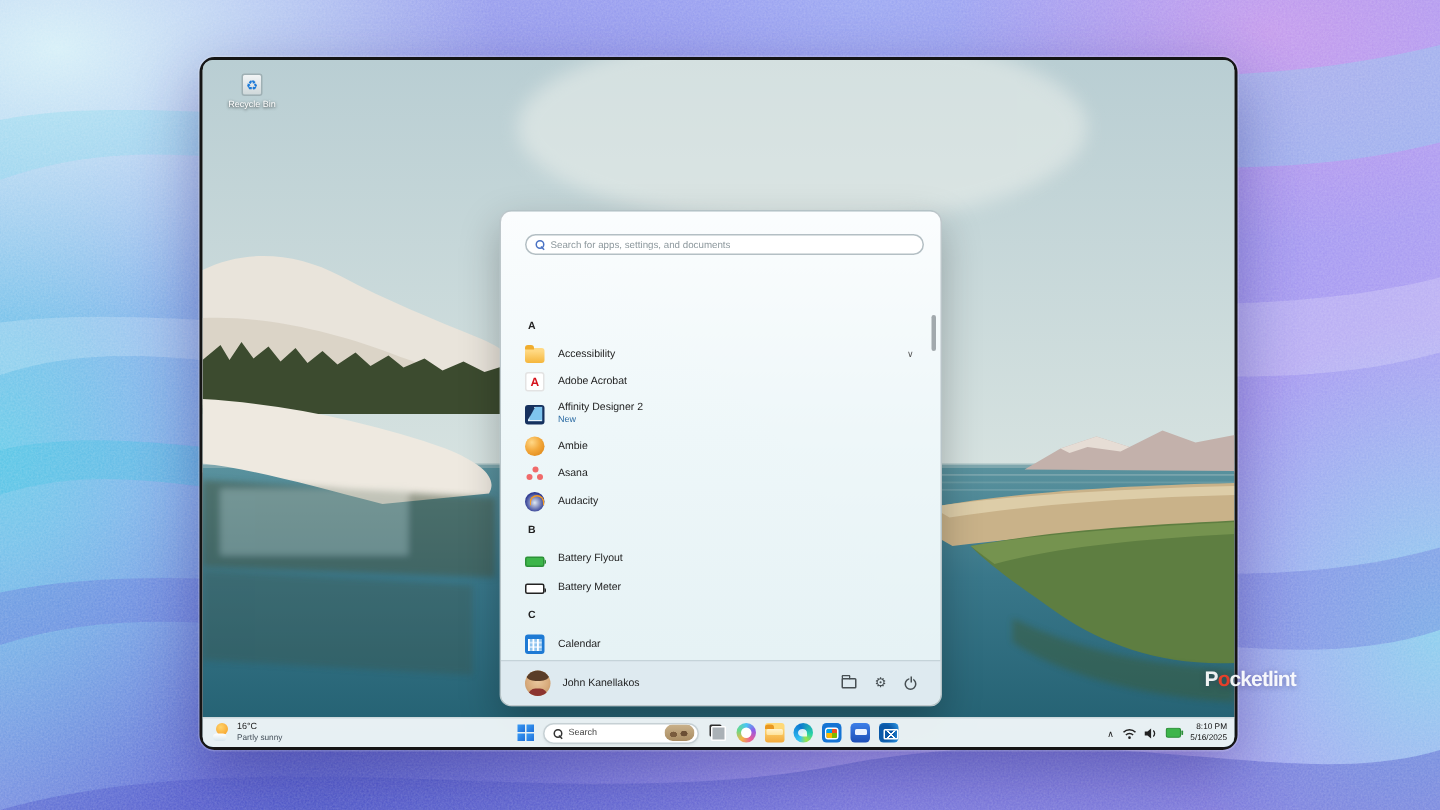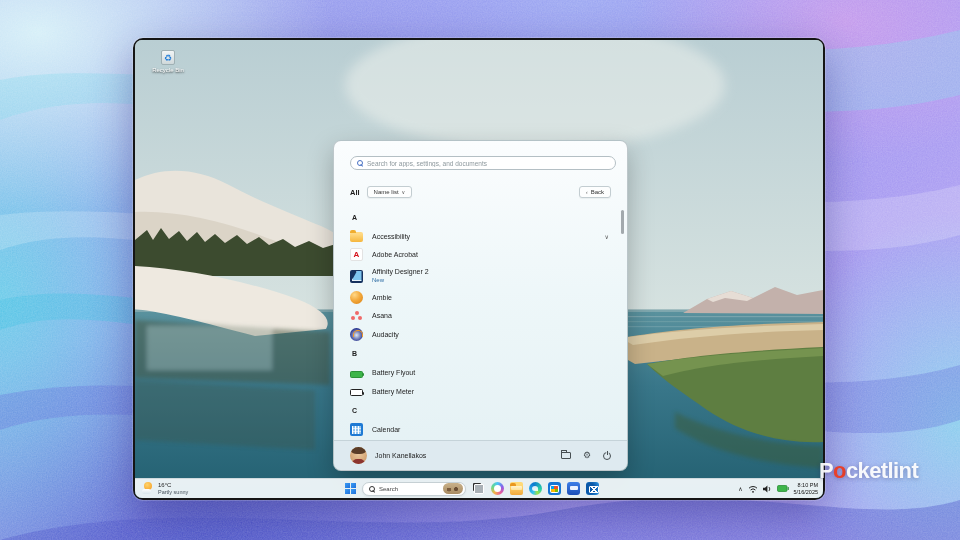--- a/index.html
+++ b/index.html
@@ -178,22 +178,22 @@
     border:1px solid #fff; border-radius:1px;
     background:linear-gradient(135deg, transparent 44%, #fff 45% 55%, transparent 56%),
                linear-gradient(45deg, transparent 44%, #fff 45% 55%, transparent 56%); }
 
   .tb-tray { position:absolute; right:5px; display:flex; align-items:center; gap:5px; }
   .tray-chev { font-size:6px; color:#222; }
   .tray-clock { display:flex; flex-direction:column; align-items:flex-end; line-height:1.2; }
   .tray-clock span { font-size:5.5px; color:#111; }
 
   
-  .watermark { position:absolute; left:803px; top:458px; font-size:22px; font-weight:bold;
-    letter-spacing:-0.6px; color:rgba(255,255,255,.93); text-shadow:0 1px 4px rgba(40,30,90,.35);margin-left:16px; }
+  .watermark { position:absolute; left:803px; top:444px; font-size:14px; font-weight:bold;
+    letter-spacing:-0.6px; color:rgba(255,255,255,.93); text-shadow:0 1px 4px rgba(40,30,90,.35); }
   .watermark .o { color:#e8402a; }
 </style>
 </head>
 <body>
 
 <div class="bg-art">
   <svg class="bg-waves" width="960" height="540" viewBox="0 0 960 540">
     <defs>
       <filter id="frost">
           <feTurbulence type="fractalNoise" baseFrequency="0.8" numOctaves="2"></feTurbulence>
@@ -261,31 +261,20 @@
       <span class="bin-ic">♻</span>
       <span class="bin-lbl">Recycle Bin</span>
     </div>
 
     <div class="start-menu">
       <div class="sm-search">
         <span class="mag"></span>
         <input type="text" placeholder="Search for apps, settings, and documents" style="">
       </div>
 
-      <div class="sm-filters">
-        <span class="f-all">All</span>
-        <span class="pill-btn">
-          <span>Name list</span>
-          <span class="chev">∨</span>
-        </span>
-        <span class="pill-btn back-btn">
-          <span class="chev">‹</span>
-          <span>Back</span>
-        </span>
-      </div>
 
       <div class="sm-list">
         <div class="sec">A</div>
 
         <div class="item">
           <span class="ic ic-folder"></span>
           <span class="lbl">Accessibility</span>
           <span class="chev-r">∨</span>
         </div>
 

